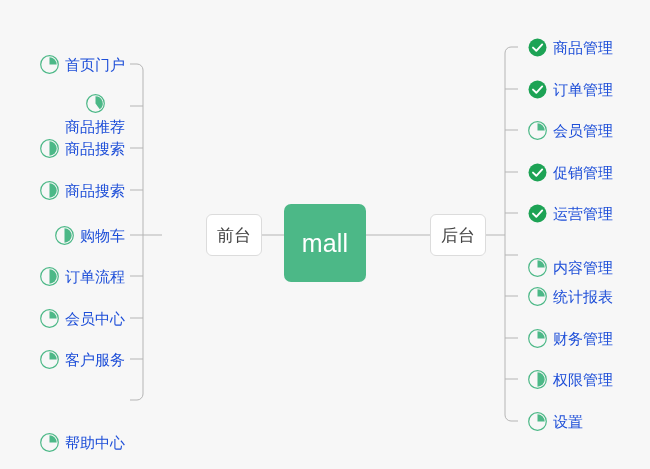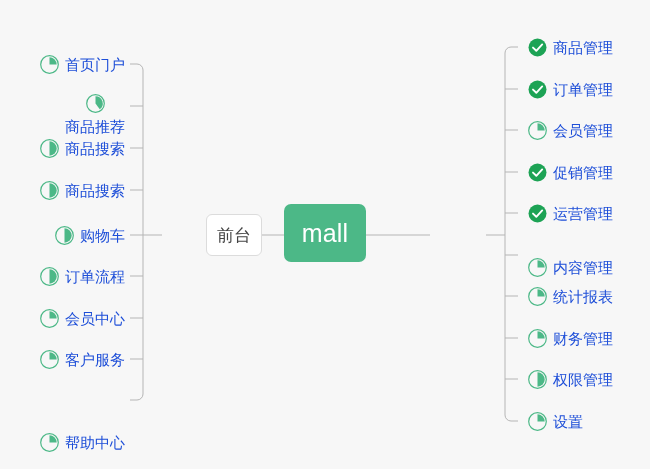--- a/index.html
+++ b/index.html
@@ -21,21 +21,21 @@
     left: 0; top: 0;
     width: 650px; height: 469px;
     pointer-events: none;
   }
   #connectors path, #connectors line { fill: none; stroke: #b5b5b5; stroke-width: 1; }
 
   
   .center-node {
     position: absolute;
     left: 284px; top: 204px;
-    width: 82px; height: 58px;
+    width: 82px; height: 78px;
     background: #4cb887;
     border-radius: 7px;
     display: flex; align-items: center; justify-content: center;
     color: #ffffff;
     font-size: 25px;
     letter-spacing: 0.2px;
   }
 
   
   .branch-box {
@@ -106,20 +106,23 @@
       <path d="M 366 235 H 430"></path>
     </svg>
 
   <div class="center-node">
     <span>mall</span>
   </div>
 
   <div class="branch-box left">
     <span>前台</span>
   </div>
+  <div class="branch-box right">
+    <span>后台</span>
+  </div>
 
   <div id="leaf-layer">
       <div class="leaf left-side" style="top: 52px;">
         <span style="display: block; flex: 0 0 19px;">
           <svg class="icon" viewBox="0 0 19 19" xmlns="http://www.w3.org/2000/svg">
       <circle cx="9.5" cy="9.5" r="8.8" fill="none" stroke="#4cb887" stroke-width="1.2"></circle>
       <path d="M 9.5 9.5 L 9.5 2.3 A 7.2 7.2 0 0 1 16.70 9.50 Z" fill="#4cb887"></path>
     </svg>
         </span>
         <span class="leaf-label">首页门户</span>

